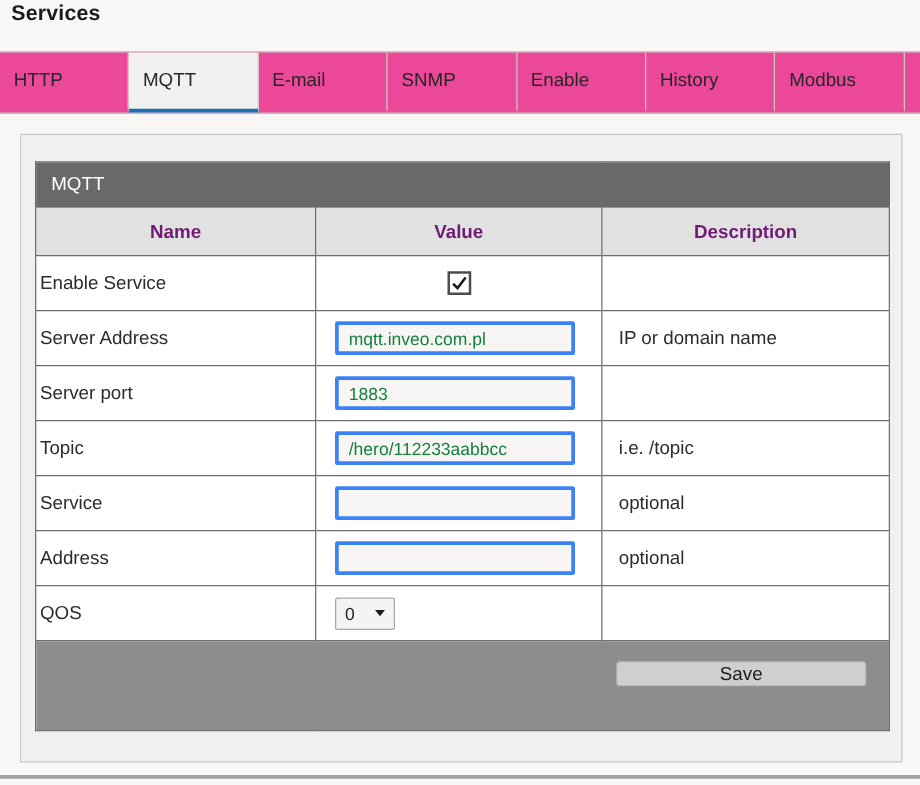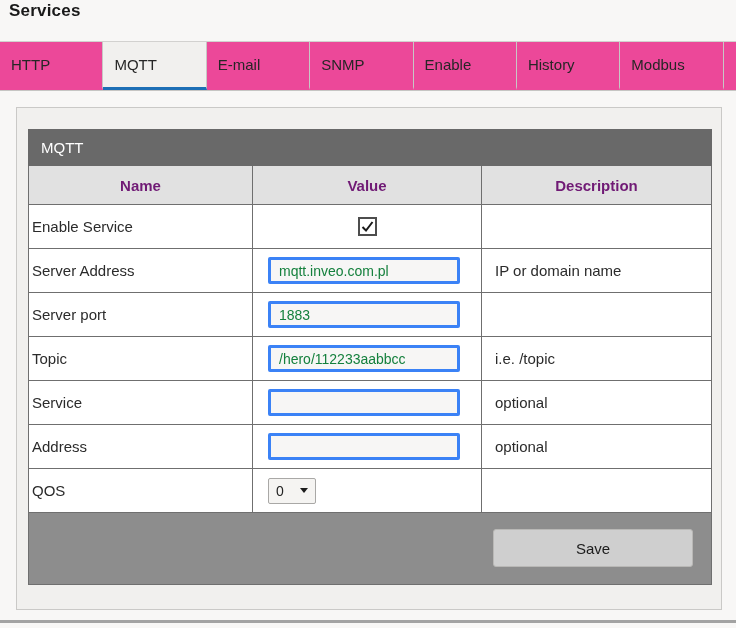--- a/index.html
+++ b/index.html
@@ -86,21 +86,21 @@
   .caret{
     width:0;height:0;border-left:4px solid transparent;border-right:4px solid transparent;
     border-top:5px solid #1c1c1c;
   }
 
   
   tr.footrow td{
     height:72px;background:#8d8d8d;border-color:#6f6f6f;position:relative;
   }
   .save-btn{
-    position:absolute;left:464px;top:16px;width:200px;height:38px;
+    position:absolute;left:464px;top:16px;width:200px;height:20px;
     background:#cfcfcf;border:1px solid #b9b8b6;border-radius:3px;
     font-family:"Liberation Sans",sans-serif;font-size:15px;color:#1c1c1c;
     cursor:pointer;
   }
 
   
   .bottom-divider{
     position:absolute;left:0;top:620px;width:736px;height:3px;background:#a3a3a3;
   }
 </style>

